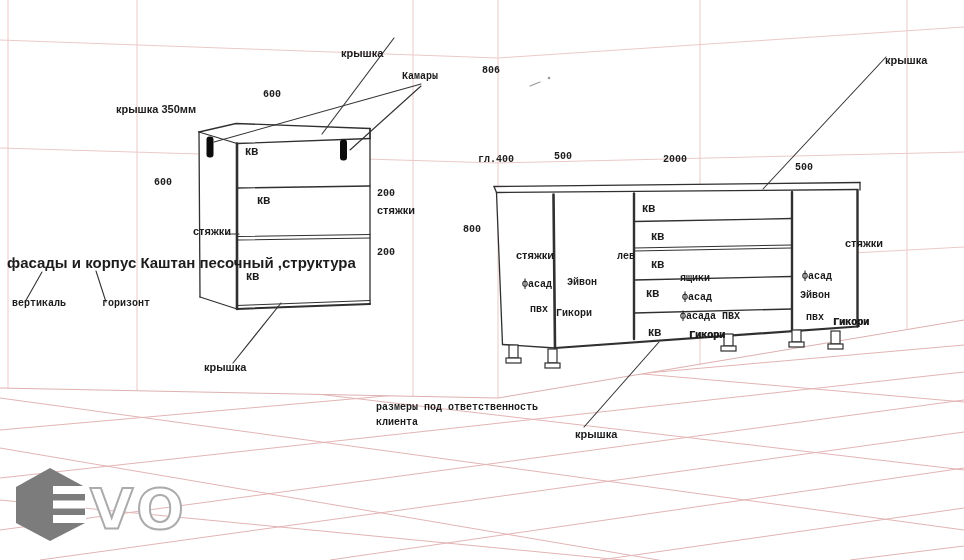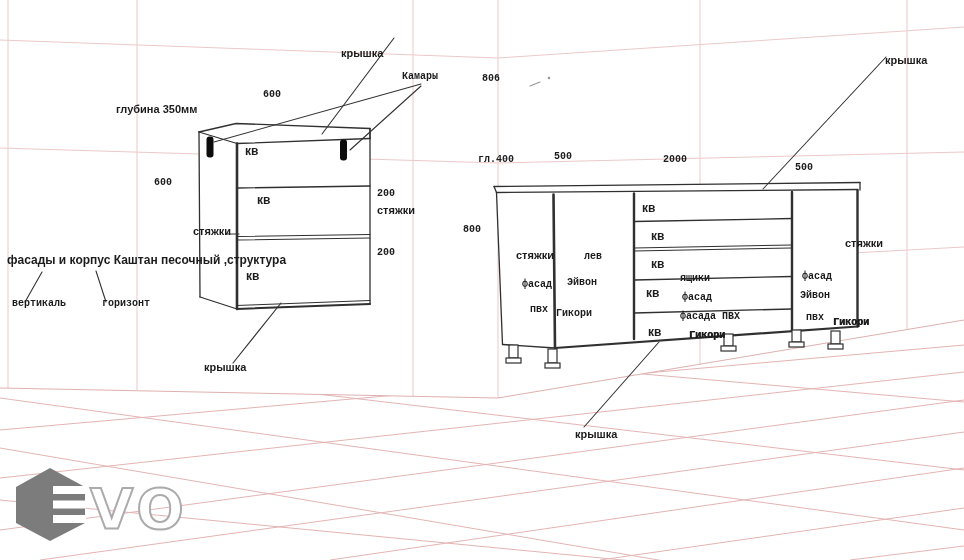--- a/index.html
+++ b/index.html
@@ -2,21 +2,21 @@
 <html><head>
 <meta charset="utf-8">
 <style>
   html,body{margin:0;padding:0;background:#fff;}
   #stage{position:relative;width:964px;height:560px;background:#ffffff;overflow:hidden;
          font-family:"Liberation Sans",sans-serif;}
   #draw{position:absolute;left:0;top:0;}
   .lbl{position:absolute;font-weight:700;font-size:11px;line-height:1.45;color:#1c1c1c;
        white-space:nowrap;z-index:5;}
   .n{font-size:10px;font-family:Liberation Mono, monospace;}
-  .big{font-size:12px;text-align:right;}
+  .big{font-size:15px;text-align:right;}
   .wrap{white-space:normal;}
   .hv{text-shadow:0.6px 0 0 #1c1c1c;}
 </style>
 </head>
 <body>
 
 <div id="stage">
 
 <svg id="draw" width="964" height="560" viewBox="0 0 964 560">
   <defs>
@@ -125,56 +125,57 @@
       <rect x="53" y="486" width="33" height="8"></rect>
       <rect x="53" y="500.5" width="33" height="8"></rect>
       <rect x="53" y="515" width="33" height="8"></rect>
     </g>
     <text x="90" y="528" font-family="DejaVu Sans, sans-serif" font-size="56" font-weight="bold" fill="#ffffff" stroke="#ababab" stroke-width="2" letter-spacing="4">VO</text>
   </g>
 </svg>
 
 <div class="lbl" style="left:341px;top:46px">крышка</div>
 <div class="lbl n" style="left:402px;top:70px">Камары</div>
-<div class="lbl n" style="left:482px;top:72px">806</div>
+<div class="lbl n" style="left:482px;top:64px">806</div>
 <div class="lbl n" style="left:263px;top:88px">600</div>
-<div class="lbl" style="left:116px;top:102px">глубина 350мм</div>
+<div class="lbl" style="left:116px;top:102px">крышка 350мм</div>
 <div class="lbl n" style="left:154px;top:176px">600</div>
 <div class="lbl n" style="left:478px;top:153px">гл.400</div>
 <div class="lbl n" style="left:554px;top:150px">500</div>
 <div class="lbl n" style="left:377px;top:187px">200</div>
 <div class="lbl" style="left:377px;top:203px">стяжки</div>
 <div class="lbl n" style="left:463px;top:223px">800</div>
 <div class="lbl n" style="left:377px;top:246px">200</div>
 <div class="lbl" style="left:245px;top:143px;font-size:12px">кв</div>
 <div class="lbl" style="left:257px;top:192px;font-size:12px">кв</div>
 <div class="lbl" style="left:246px;top:268px;font-size:12px">кв</div>
 <div class="lbl" style="left:193px;top:224px">стяжки</div>
 <div class="lbl big" style="left:7px;top:252px">фасады и корпус Каштан песочный ,структура</div>
 <div class="lbl n" style="left:12px;top:297px">вертикаль</div>
 <div class="lbl n" style="left:102px;top:297px">горизонт</div>
 <div class="lbl" style="left:204px;top:360px">крышка</div>
 <div class="lbl n" style="left:663px;top:153px">2000</div>
 <div class="lbl n" style="left:795px;top:161px">500</div>
 <div class="lbl" style="left:885px;top:53px">крышка</div>
 <div class="lbl" style="left:516px;top:248px">стяжки</div>
-<div class="lbl n" style="left:584px;top:250px">лев</div>
+<div class="lbl n" style="left:617px;top:250px">лев</div>
 <div class="lbl n" style="left:522px;top:278px">фасад</div>
 <div class="lbl n" style="left:567px;top:276px">Эйвон</div>
 <div class="lbl n" style="left:530px;top:303px">пвх</div>
 <div class="lbl n" style="left:556px;top:307px">Гикори</div>
 <div class="lbl" style="left:642px;top:200px;font-size:12px">кв</div>
 <div class="lbl" style="left:651px;top:228px;font-size:12px">кв</div>
 <div class="lbl" style="left:651px;top:256px;font-size:12px">кв</div>
 <div class="lbl" style="left:646px;top:285px;font-size:12px">кв</div>
 <div class="lbl" style="left:648px;top:324px;font-size:12px">кв</div>
 <div class="lbl n" style="left:680px;top:272px">ящики</div>
 <div class="lbl n" style="left:682px;top:291px">фасад</div>
 <div class="lbl n" style="left:680px;top:310px">фасада ПВХ</div>
 <div class="lbl n hv" style="left:689px;top:329px">Гикори</div>
 <div class="lbl n" style="left:802px;top:270px">фасад</div>
 <div class="lbl n" style="left:800px;top:289px">Эйвон</div>
 <div class="lbl n" style="left:806px;top:311px">пвх</div>
 <div class="lbl n hv" style="left:833px;top:316px">Гикори</div>
 <div class="lbl" style="left:845px;top:236px">стяжки</div>
+<div class="lbl n wrap" style="left:376px;top:401px;width:200px">размеры под ответственность клиента</div>
 <div class="lbl" style="left:575px;top:427px">крышка</div>
 
 </div>
 
 </body></html>

